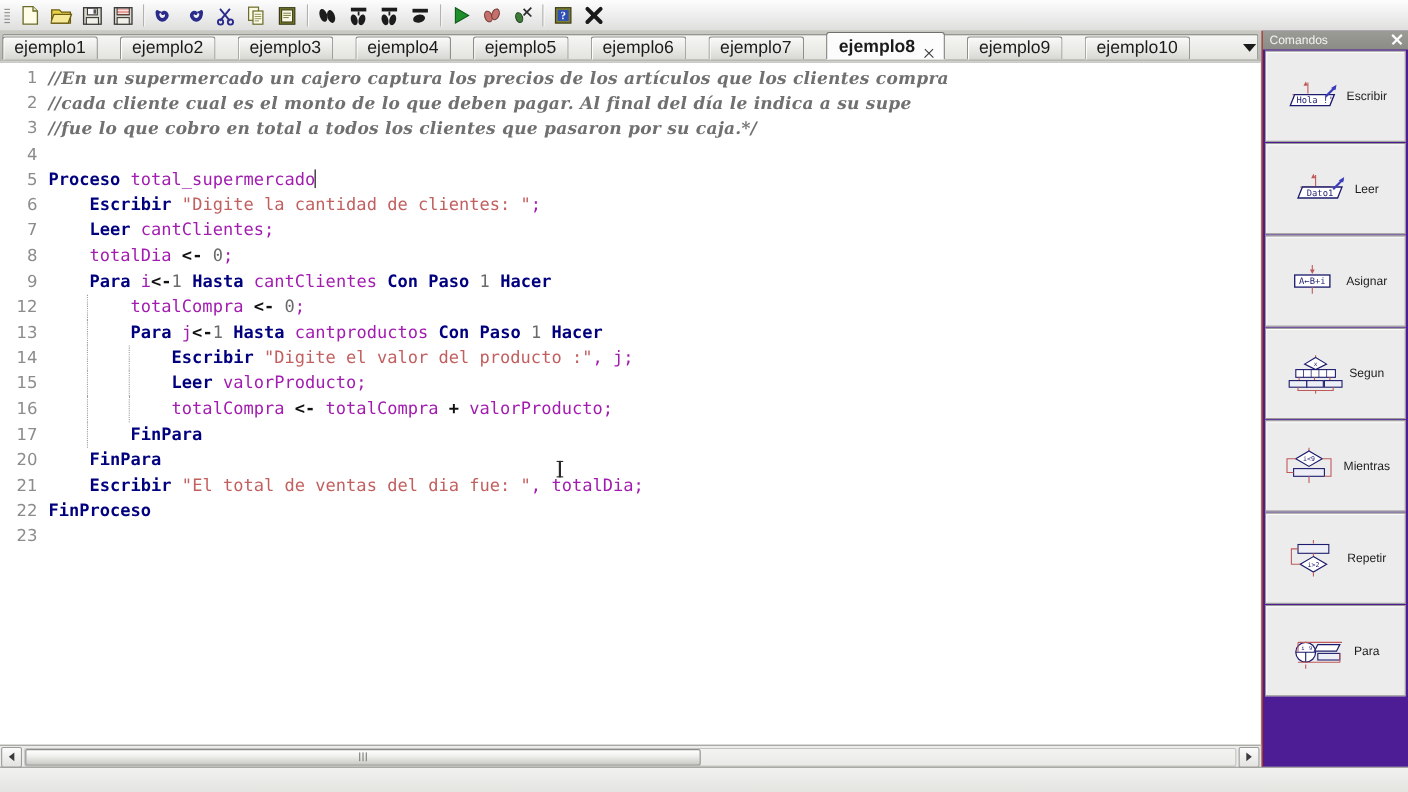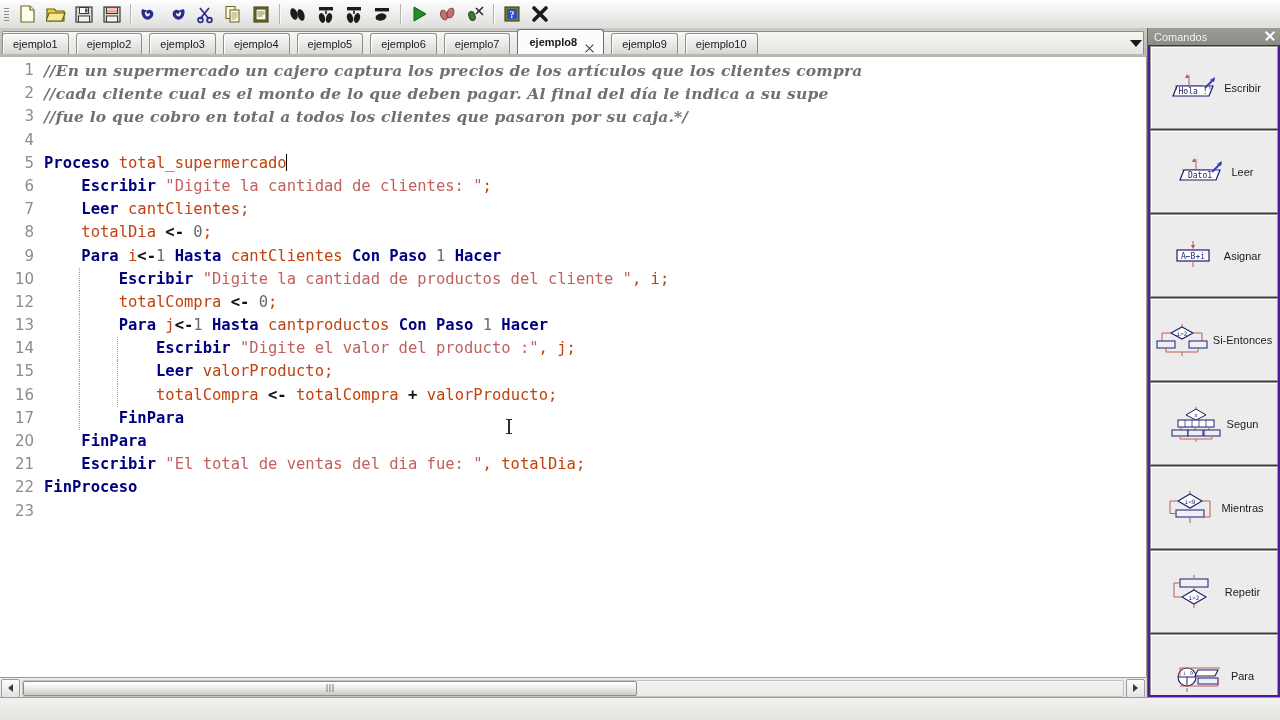--- a/index.html
+++ b/index.html
@@ -34,25 +34,25 @@
     position:absolute;left:0;top:28px;width:1280px;height:28px;
     background:linear-gradient(#c9c9c4,#b8b8b2);
     border-bottom:1px solid #8a8a85;
   }
   #tabstrip{
     position:absolute;left:2px;top:3px;height:23px;width:1142px;
     display:flex;align-items:flex-end;
   }
   .tab{
     height:20px;line-height:20px;
-    padding:0 10px;margin-right:7px;
+    padding:0 10px;margin-right:20px;
     background:linear-gradient(#fafafa,#e6e6e3 60%,#d7d7d2);
     border:1px solid #8f8f8a;border-bottom:none;
     border-radius:3px 3px 0 0;
-    color:#1b1b1b;font-size:11px;white-space:nowrap;
+    color:#1b1b1b;font-size:16px;white-space:nowrap;
     box-shadow:inset 1px 1px 0 #ffffff;
   }
   .tab.active{
     height:24px;line-height:23px;
     background:#fcfcfc;font-weight:bold;
     border-color:#6f6f6b;
     box-shadow:inset 1px 1px 0 #ffffff;
     display:flex;align-items:flex-end;gap:7px;
     padding:0 8px 0 11px;
   }
@@ -107,21 +107,21 @@
     color:#8c8c8c;font-size:15px;font-family:"DejaVu Sans","Liberation Sans",sans-serif;
   }
   .guide{
     position:absolute;top:0;height:23.2px;width:0;
     border-left:1px dotted #9d9d9d;
   }
   
   .k{color:#00007f;font-weight:bold;}
   .s{color:#c25f5f;}
   .n{color:#6a6a6a;}
-  .id{color:#c2410c;}
+  .id{color:#a21caf;}
   .op{color:#111111;font-weight:bold;}
   .cm{color:#707070;font-style:italic;
       font-family:"DejaVu Serif","Liberation Serif",serif;font-size:15.5px;letter-spacing:.2px;font-weight:bold;}
   .caret{
     display:inline-block;width:0;border-left:1.4px solid #000;height:17px;
     vertical-align:-3px;margin:0 -1px;
   }
   .mousecaret{
     position:absolute;width:1.5px;height:15px;background:#2a2a2a;
   }
@@ -378,21 +378,20 @@
       <div id="codearea">
           <div class="ln"><span class="num">1</span><span class="cm">//En un supermercado un cajero captura los precios de los artículos que los clientes compra</span></div>
           <div class="ln"><span class="num">2</span><span class="cm">//cada cliente cual es el monto de lo que deben pagar. Al final del día le indica a su supe</span></div>
           <div class="ln"><span class="num">3</span><span class="cm">//fue lo que cobro en total a todos los clientes que pasaron por su caja.*/</span></div>
           <div class="ln"><span class="num">4</span></div>
           <div class="ln"><span class="num">5</span><span class="k">Proceso</span><span class="id"> total_supermercado</span><span class="caret"></span></div>
           <div class="ln"><span class="num">6</span><span class="id">    </span><span class="k">Escribir</span><span class="id"> </span><span class="s">"Digite la cantidad de clientes: "</span><span class="id">;</span></div>
           <div class="ln"><span class="num">7</span><span class="id">    </span><span class="k">Leer</span><span class="id"> cantClientes;</span></div>
           <div class="ln"><span class="num">8</span><span class="id">    totalDia </span><span class="op">&lt;-</span><span class="id"> </span><span class="n">0</span><span class="id">;</span></div>
           <div class="ln"><span class="num">9</span><span class="id">    </span><span class="k">Para</span><span class="id"> i</span><span class="op">&lt;-</span><span class="n">1</span><span class="id"> </span><span class="k">Hasta</span><span class="id"> cantClientes </span><span class="k">Con Paso</span><span class="id"> </span><span class="n">1</span><span class="id"> </span><span class="k">Hacer</span></div>
-          <div class="ln"><span class="num">10</span><span class="guide" style="left: 79.28px;"></span><span class="id">        </span><span class="k">Escribir</span><span class="id"> </span><span class="s">"Digite la cantidad de productos del cliente "</span><span class="id">, i;</span></div>
           <div class="ln"><span class="num">12</span><span class="guide" style="left: 79.28px;"></span><span class="id">        totalCompra </span><span class="op">&lt;-</span><span class="id"> </span><span class="n">0</span><span class="id">;</span></div>
           <div class="ln"><span class="num">13</span><span class="guide" style="left: 79.28px;"></span><span class="id">        </span><span class="k">Para</span><span class="id"> j</span><span class="op">&lt;-</span><span class="n">1</span><span class="id"> </span><span class="k">Hasta</span><span class="id"> cantproductos </span><span class="k">Con Paso</span><span class="id"> </span><span class="n">1</span><span class="id"> </span><span class="k">Hacer</span></div>
           <div class="ln"><span class="num">14</span><span class="guide" style="left: 79.28px;"></span><span class="guide" style="left: 116.56px;"></span><span class="id">            </span><span class="k">Escribir</span><span class="id"> </span><span class="s">"Digite el valor del producto :"</span><span class="id">, j;</span></div>
           <div class="ln"><span class="num">15</span><span class="guide" style="left: 79.28px;"></span><span class="guide" style="left: 116.56px;"></span><span class="id">            </span><span class="k">Leer</span><span class="id"> valorProducto;</span></div>
           <div class="ln"><span class="num">16</span><span class="guide" style="left: 79.28px;"></span><span class="guide" style="left: 116.56px;"></span><span class="id">            totalCompra </span><span class="op">&lt;-</span><span class="id"> totalCompra </span><span class="op">+</span><span class="id"> valorProducto;</span></div>
           <div class="ln"><span class="num">17</span><span class="guide" style="left: 79.28px;"></span><span class="id">        </span><span class="k">FinPara</span></div>
           <div class="ln"><span class="num">20</span><span class="id">    </span><span class="k">FinPara</span></div>
           <div class="ln"><span class="num">21</span><span class="id">    </span><span class="k">Escribir</span><span class="id"> </span><span class="s">"El total de ventas del dia fue: "</span><span class="id">, totalDia;</span></div>
           <div class="ln"><span class="num">22</span><span class="k">FinProceso</span></div>
           <div class="ln"><span class="num">23</span></div>
@@ -457,35 +456,20 @@
           <div class="cmdicon">
             <svg width="52" height="36" viewBox="0 0 52 36">
               <path d="M26 3 v6" stroke="#c05a5a" stroke-width="1"></path>
               <path d="M26 11 l-2.2 -4 h4.4 z" fill="#c05a5a"></path>
               <rect x="10" y="12" width="32" height="11" fill="#ffffff" stroke="#1c1c6e" stroke-width="1.2"></rect>
               <text x="26" y="20.5" font-size="8" font-family="DejaVu Sans Mono, monospace" fill="#1c1c6e" text-anchor="middle">A←B+i</text>
               <path d="M26 23 v6" stroke="#c05a5a" stroke-width="1"></path>
             </svg>
           </div>
           <div class="cmdlabel">Asignar</div>
-        </div>
-        <div class="cmditem">
-          <div class="cmdicon">
-            <svg width="52" height="36" viewBox="0 0 52 36">
-              <path d="M26 2 v3" stroke="#c05a5a" stroke-width="1"></path>
-              <path d="M26 5 L37 11 L26 17 L15 11 z" fill="#ffffff" stroke="#1c1c6e" stroke-width="1.1"></path>
-              <text x="26" y="13.5" font-size="6" font-family="DejaVu Sans Mono, monospace" fill="#1c1c6e" text-anchor="middle">i&gt;2</text>
-              <path d="M15 11 h-9 v8 M37 11 h9 v8" stroke="#c05a5a" stroke-width="1" fill="none"></path>
-              <rect x="1" y="19" width="18" height="7" fill="#eeeef7" stroke="#1c1c6e" stroke-width="1"></rect>
-              <rect x="33" y="19" width="18" height="7" fill="#eeeef7" stroke="#1c1c6e" stroke-width="1"></rect>
-              <path d="M10 26 v4 h32 v-4" stroke="#c05a5a" stroke-width="1" fill="none"></path>
-              <path d="M26 30 v4" stroke="#c05a5a" stroke-width="1"></path>
-            </svg>
-          </div>
-          <div class="cmdlabel">Si-Entonces</div>
         </div>
         <div class="cmditem">
           <div class="cmdicon">
             <svg width="52" height="36" viewBox="0 0 52 36">
               <path d="M26 1 v2" stroke="#c05a5a" stroke-width="1"></path>
               <path d="M26 3 L36 9 L26 14 L16 9 z" fill="#ffffff" stroke="#1c1c6e" stroke-width="1"></path>
               <text x="26" y="11" font-size="5.5" font-family="DejaVu Sans Mono, monospace" fill="#1c1c6e" text-anchor="middle">x</text>
               <rect x="8" y="14" width="36" height="7" fill="#ffffff" stroke="#1c1c6e" stroke-width="1"></rect>
               <path d="M15 14 v7 M22 14 v7 M29 14 v7 M36 14 v7" stroke="#1c1c6e" stroke-width=".7"></path>
               <path d="M11 21 v3 M25 21 v3 M39 21 v3" stroke="#c05a5a" stroke-width="1"></path>

